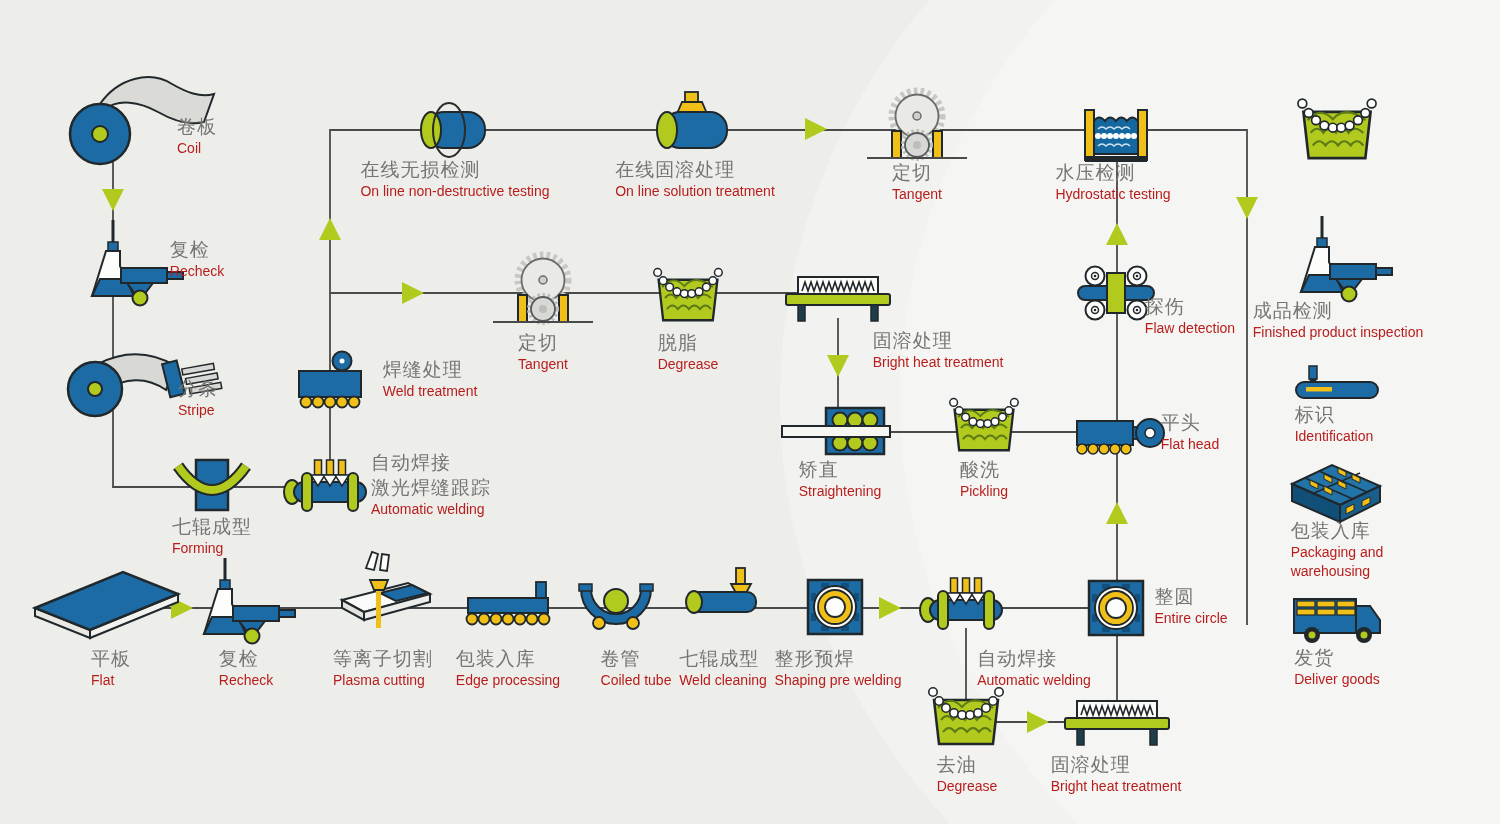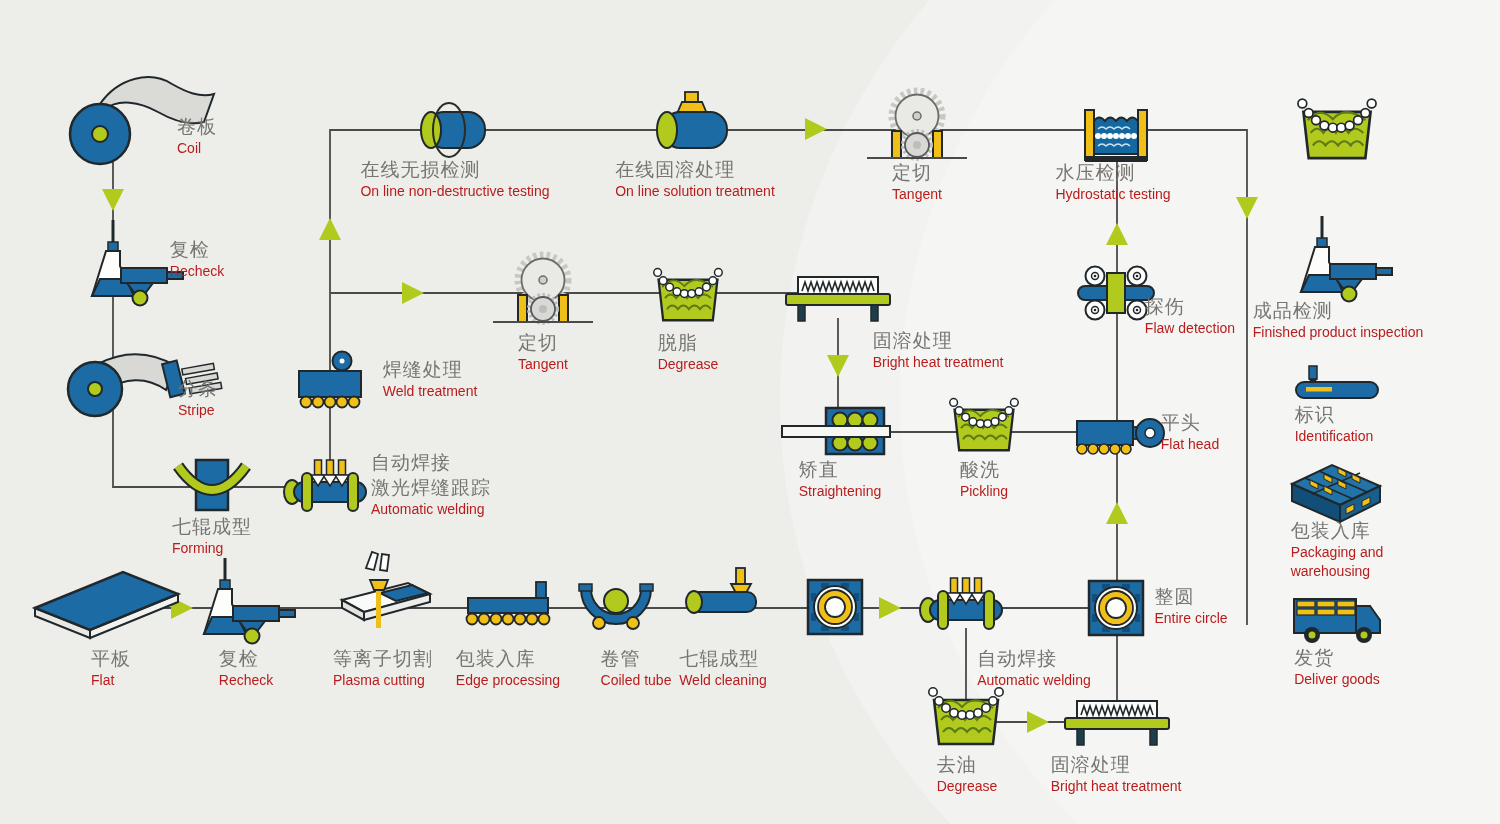--- a/index.html
+++ b/index.html
@@ -470,20 +470,24 @@
     <div class="en">Edge processing</div>
   </div>
   <div class="lbl" style="left:636px;top:646px">
     <div class="zh">卷管</div>
     <div class="en">Coiled tube</div>
   </div>
   <div class="lbl" style="left:723px;top:646px">
     <div class="zh">七辊成型</div>
     <div class="en">Weld cleaning</div>
   </div>
+  <div class="lbl" style="left:838px;top:646px">
+    <div class="zh">整形预焊</div>
+    <div class="en">Shaping pre welding</div>
+  </div>
   <div class="lbl" style="left:1034px;top:646px">
     <div class="zh">自动焊接</div>
     <div class="en">Automatic welding</div>
   </div>
   <div class="lbl" style="left:1191px;top:584px">
     <div class="zh">整圆</div>
     <div class="en">Entire circle</div>
   </div>
   <div class="lbl" style="left:967px;top:752px">
     <div class="zh">去油</div>

